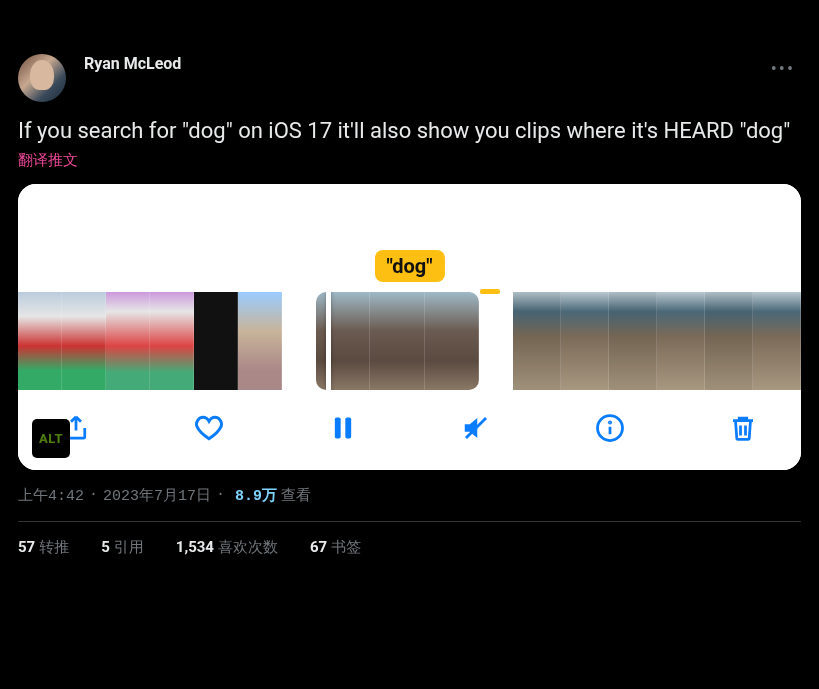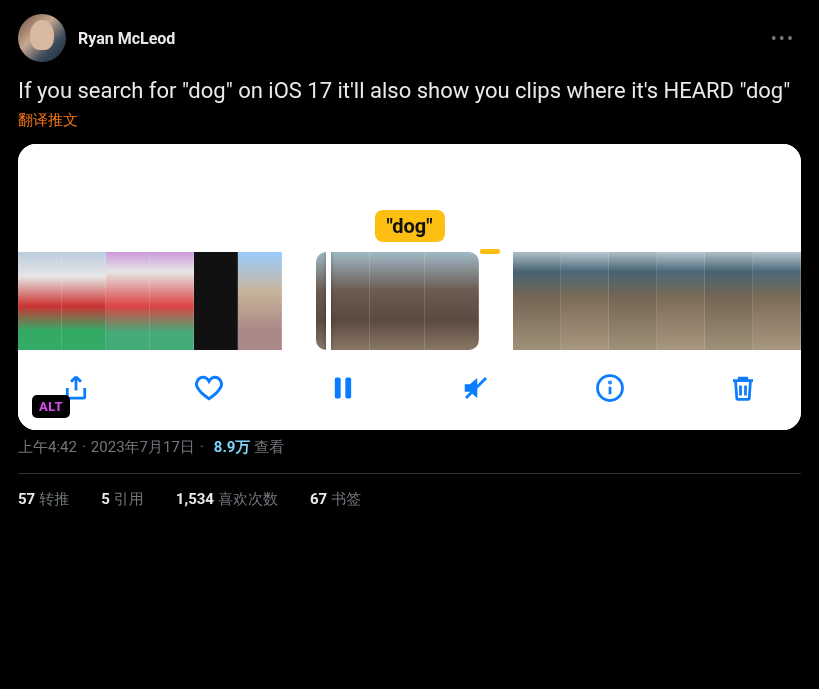--- a/index.html
+++ b/index.html
@@ -10,22 +10,23 @@
     font-family: -apple-system, BlinkMacSystemFont, "Segoe UI", Roboto, Helvetica, Arial, sans-serif;
     color: #e7e9ea;
     overflow: hidden;
   }
   .tweet {
     padding: 14px 18px 0 18px;
     position: relative;
   }
   .header {
     display: flex;
-    align-items: center;
-    gap: 12px;
+    align-items: flex-start;
+    gap: 18px;
+    margin-top: 40px;
   }
   .avatar {
     width: 48px;
     height: 48px;
     border-radius: 50%;
     background: linear-gradient(135deg, #6b4a3a 0%, #c8a890 40%, #3a4a5a 70%, #1a2a3a 100%);
     flex-shrink: 0;
     overflow: hidden;
     position: relative;
   }
@@ -57,21 +58,21 @@
   }
   .tweet-text {
     margin-top: 14px;
     font-size: 22px;
     line-height: 1.32;
     color: #e7e9ea;
   }
   .translate-link {
     display: inline-block;
     margin-top: 6px;
-    color: #f97316;
+    color: #ec4899;
     font-size: 15px;
   }
   .media-card {
     margin-top: 14px;
     background: #fff;
     border-radius: 18px;
     overflow: hidden;
     position: relative;
   }
   .media-top {
@@ -153,35 +154,36 @@
     width: 36px;
     height: 36px;
   }
   .ctrl svg { stroke: #0a7cff; fill: none; stroke-width: 2.2; }
   .ctrl.solid svg { fill: #0a7cff; stroke: none; }
   .alt-badge {
     position: absolute;
     left: 14px;
     bottom: 12px;
     background: #000;
-    color: #d946ef;
+    color: #4d7c0f;
     font-weight: 800;
     font-size: 13px;
-    padding: 4px 7px;
+    padding: 12px 7px;
     border-radius: 5px;
     letter-spacing: 0.5px;
   }
   .meta-row {
-    margin-top: 8px;
+    margin-top: 16px;
     color: #71767b;
     font-size: 15px;
     display: flex;
     align-items: flex-start;
     gap: 0;
     flex-wrap: wrap;
+    font-family: Liberation Mono, monospace;
   }
   .meta-row .dot { margin: 0 5px; }
   .views-num { color: #7dd3fc; font-weight: 700; margin-left: 5px; }
   .divider {
     margin-top: 16px;
     height: 1px;
     background: #2f3336;
   }
   .stats-row {
     display: flex;

